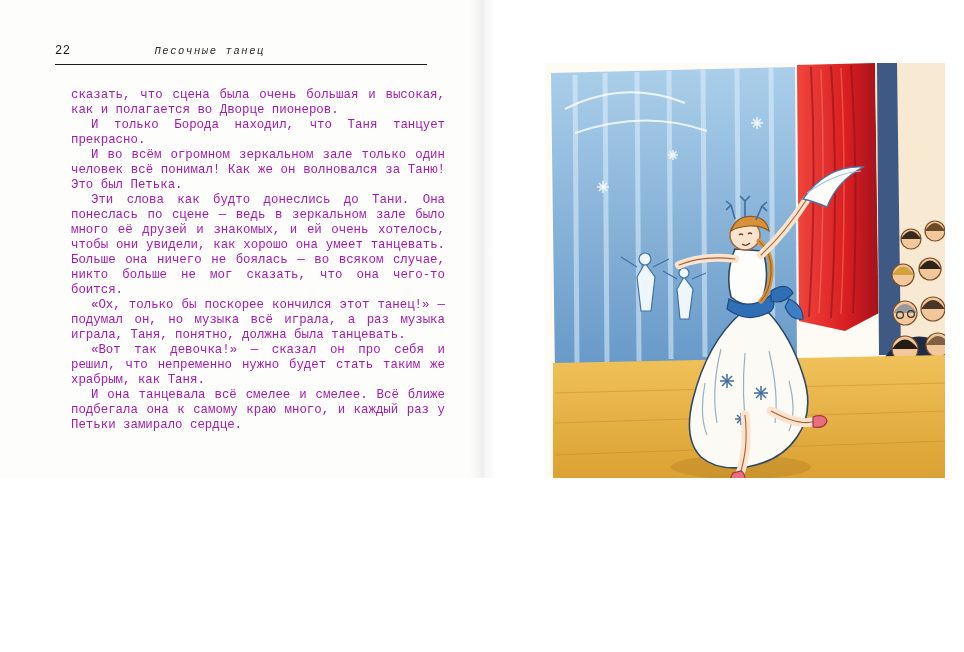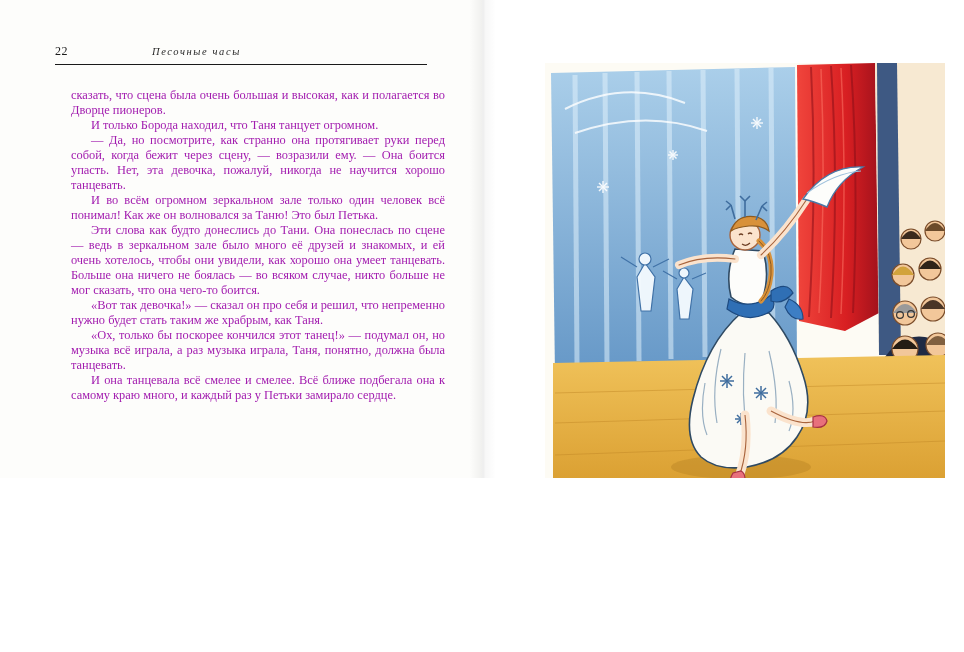--- a/index.html
+++ b/index.html
@@ -6,21 +6,21 @@
     margin: 0;
     padding: 0;
     background: #ffffff;
   }
   #page {
     position: relative;
     width: 964px;
     height: 478px;
     background: #ffffff;
     overflow: hidden;
-    font-family: Liberation Serif, serif;
+    font-family: Liberation Mono, monospace;
   }
 
   
   #left-page {
     position: absolute;
     left: 0; top: 0;
     width: 482px; height: 652px;
     background: #fdfdfb;
   }
   #page-header {
@@ -93,32 +93,31 @@
 </style>
 </head>
 <body>
 
 <div id="page">
 
   <div id="left-page">
 
     <div id="page-header">
       <span id="folio">22</span>
-      <span id="running-head">Песочные часы</span>
+      <span id="running-head">Песочные танец</span>
     </div>
     <div id="header-rule"></div>
 
     <div id="body-text">
       <p>сказать, что сцена была очень большая и высокая, как и по­лагается во Дворце пионеров.</p>
-      <p class="ind">И только Борода находил, что Таня танцует огромном.</p>
-      <p class="ind">— Да, но посмотрите, как странно она протягивает руки перед собой, когда бежит через сцену, — возразили ему. — Она боится упасть. Нет, эта девочка, пожалуй, никогда не научится хорошо танцевать.</p>
+      <p class="ind">И только Борода находил, что Таня танцует прекрасно.</p>
       <p class="ind">И во всём огромном зеркальном зале только один чело­век всё понимал! Как же он волновался за Таню! Это был Петька.</p>
       <p class="ind">Эти слова как будто донеслись до Тани. Она понеслась по сцене — ведь в зеркальном зале было много её друзей и знакомых, и ей очень хотелось, чтобы они увидели, как хо­рошо она умеет танцевать. Больше она ничего не боялась — во всяком случае, никто больше не мог сказать, что она чего-то боится.</p>
+      <p class="ind">«Ох, только бы поскорее кончился этот танец!» — поду­мал он, но музыка всё играла, а раз музыка играла, Таня, понятно, должна была танцевать.</p>
       <p class="ind">«Вот так девочка!» — сказал он про себя и решил, что непременно нужно будет стать таким же храбрым, как Таня.</p>
-      <p class="ind">«Ох, только бы поскорее кончился этот танец!» — поду­мал он, но музыка всё играла, а раз музыка играла, Таня, понятно, должна была танцевать.</p>
       <p class="ind">И она танцевала всё смелее и смелее. Всё ближе под­бегала она к самому краю много, и каждый раз у Петьки замирало сердце.</p>
     </div>
   </div>
 
   <div id="right-page">
     <div id="illustration">
       <svg width="400" height="512" viewBox="0 0 400 512" xmlns="http://www.w3.org/2000/svg">
         <defs>
           <linearGradient id="floorGrad" x1="0" y1="0" x2="0" y2="1">
             <stop offset="0%" stop-color="#f0c25a"></stop>

